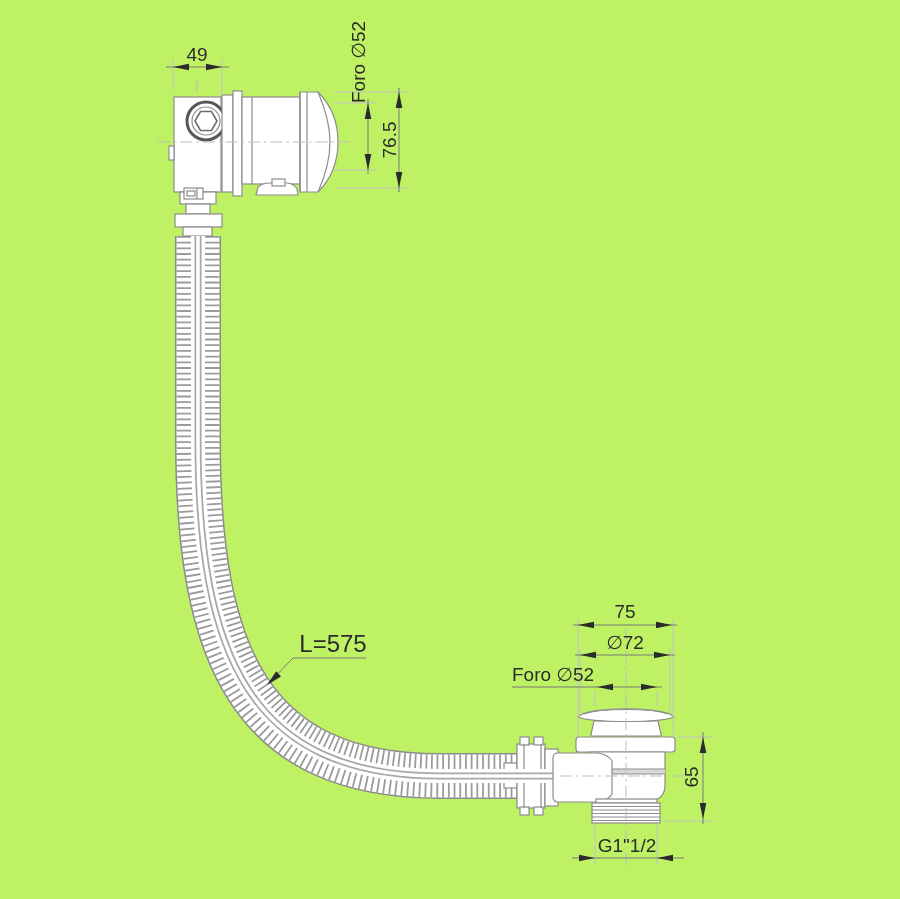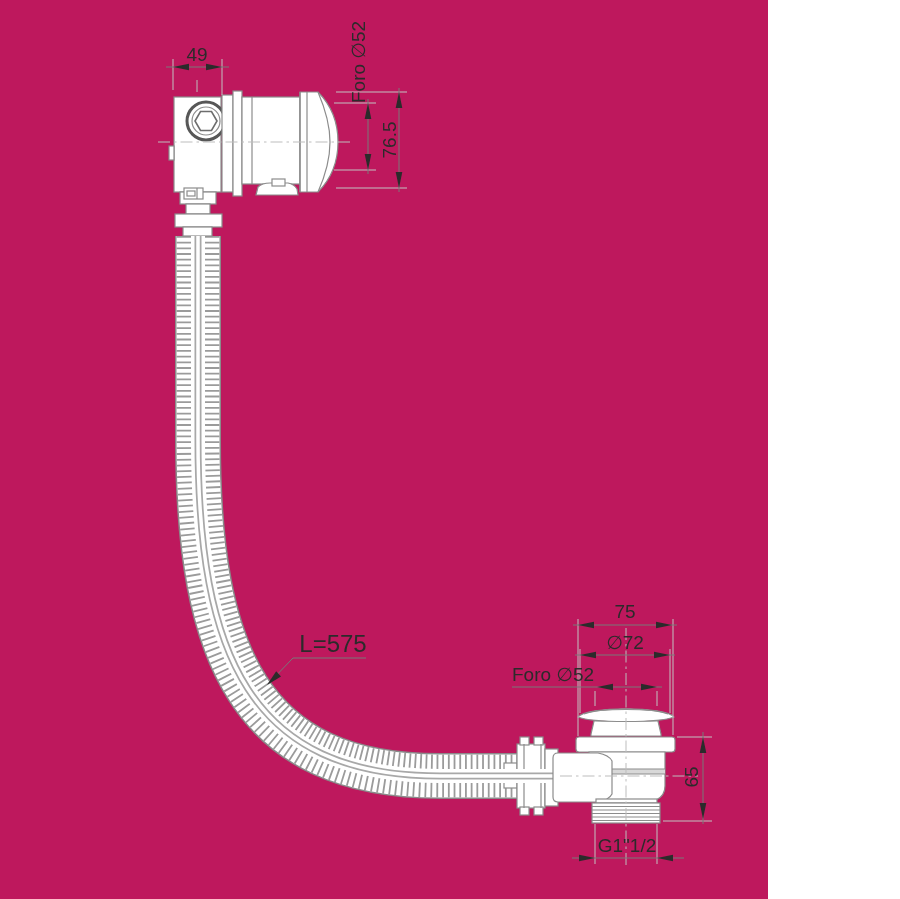--- a/index.html
+++ b/index.html
@@ -1,16 +1,16 @@
 <!DOCTYPE html>
 <html><head>
 <meta charset="utf-8">
 <style>
   html,body{margin:0;padding:0;background:#ffffff;}
-  .stage{position:relative;width:768px;height:899px;background:#be185d;overflow:hidden;}
+  .stage{position:relative;width:900px;height:899px;background:#bef264;overflow:hidden;}
   svg{display:block;}
   text{font-family:"Liberation Sans","DejaVu Sans",sans-serif;fill:#2b2b2b;}
   .dimtxt{font-size:19px;}
   .lentxt{font-size:24px;}
   .part{fill:#ffffff;stroke:#8c8c8c;stroke-width:1.2;}
   .partline{fill:none;stroke:#8c8c8c;stroke-width:1.2;}
   .dim{fill:none;stroke:#787878;stroke-width:1;}
   .ext{fill:none;stroke:#c2c2c2;stroke-width:1;}
   .cl{fill:none;stroke:#bdbdbd;stroke-width:1;stroke-dasharray:12 4 2.5 4;}
   .arr{fill:#2b2b2b;stroke:none;}

